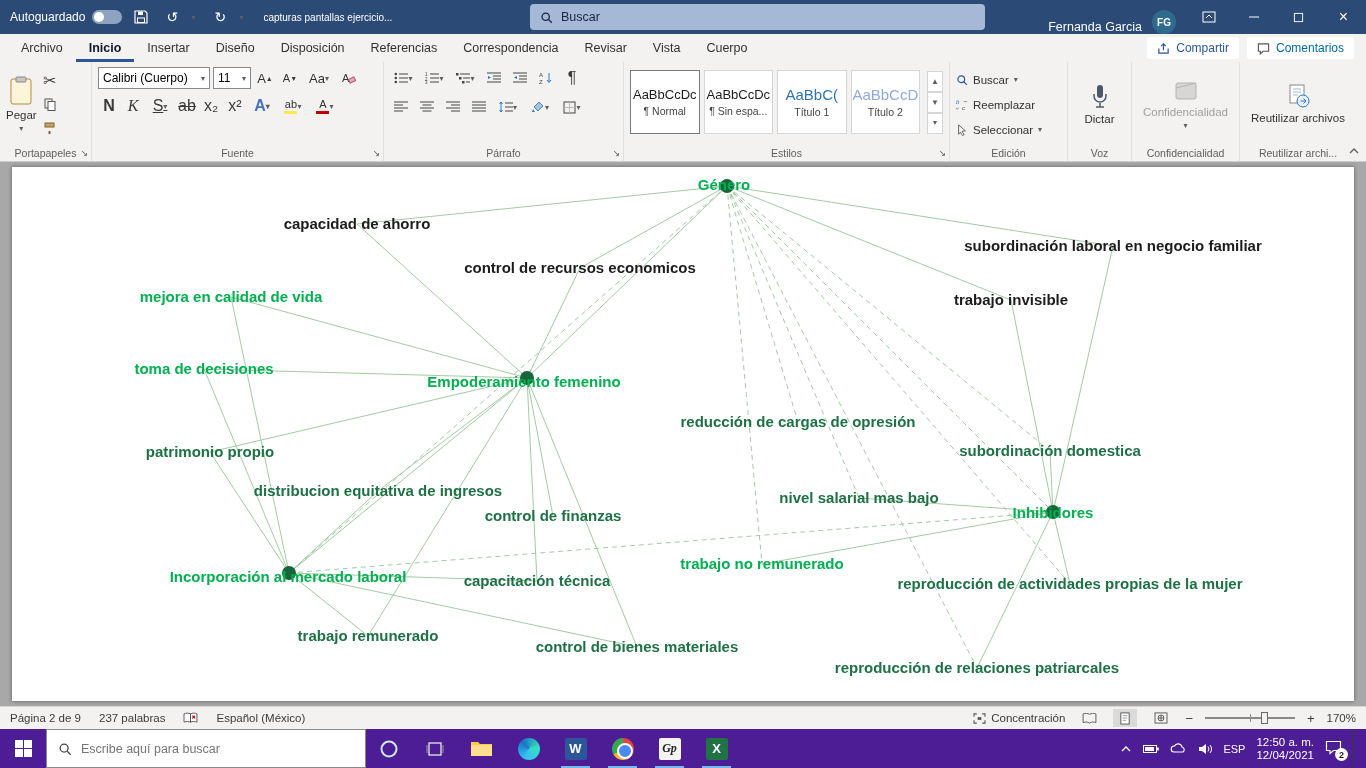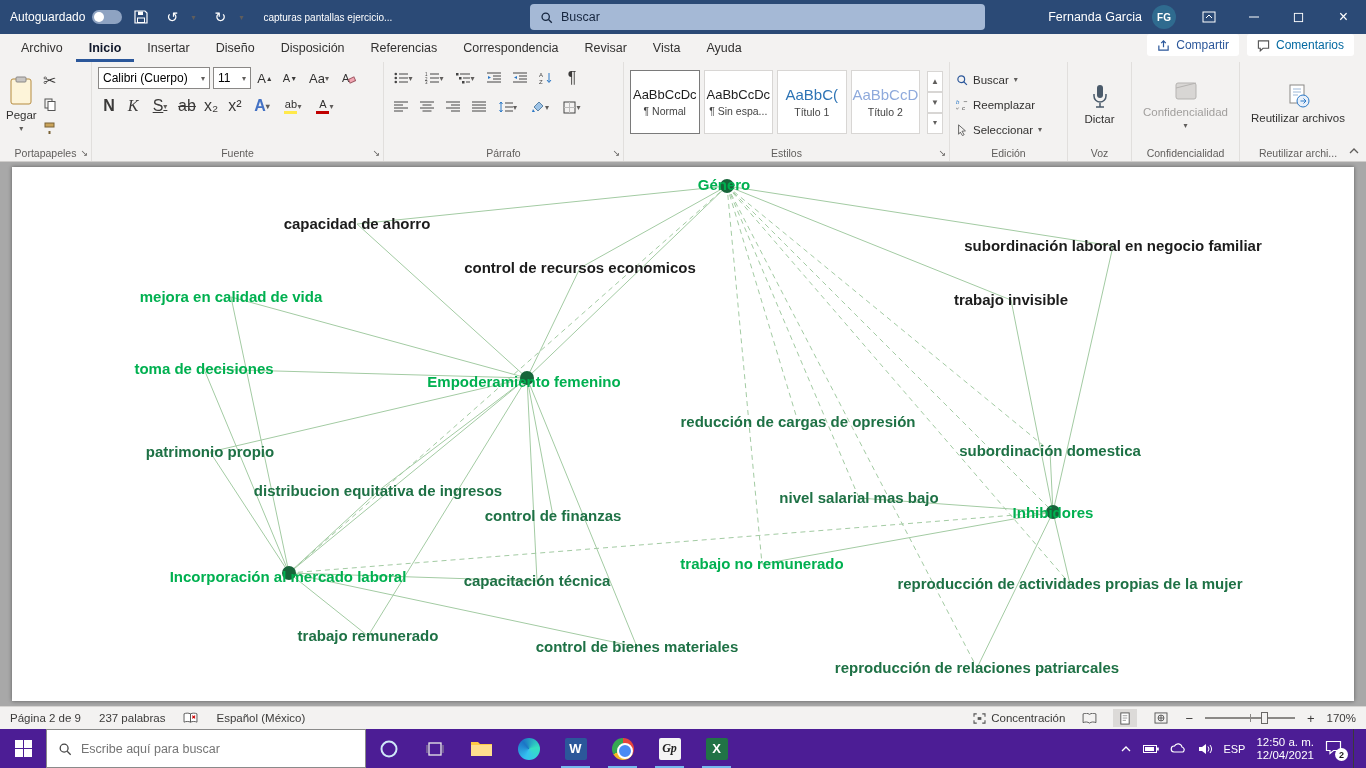--- a/index.html
+++ b/index.html
@@ -9,27 +9,27 @@
 
   
   .titlebar{position:absolute;top:0;left:0;right:0;height:34px;background:#2b4a76;display:flex;align-items:center;color:#fff}
   .tb-left{display:flex;align-items:center;gap:7px;padding-left:10px;font-size:12px}
   .toggle{width:30px;height:14px;border-radius:7px;background:#8ea3c2;position:relative;cursor:pointer}
   .toggle::after{content:"";position:absolute;left:2px;top:2px;width:10px;height:10px;border-radius:50%;background:#fff}
   .qat-btn{width:24px;height:24px;display:flex;align-items:center;justify-content:center;font-size:14px;color:#fff}
   .qat-caret{font-size:8px;width:10px}
   .doc-title{margin-left:14px;font-size:10px;white-space:nowrap}
   .tb-search{position:absolute;left:530px;top:4px;width:455px;height:26px;border-radius:4px;background:#a5b9d6;color:#16263f;display:flex;align-items:center;gap:8px;padding-left:10px;font-size:12.5px}
-  .tb-right{position:absolute;right:0;top:0;height:34px;display:flex;align-items:center}
+  .tb-right{position:absolute;right:0;top:0;height:34px;display:flex;align-items:flex-end}
   .user-name{font-size:12.5px;margin-right:10px}
   .avatar{width:24px;height:24px;border-radius:50%;background:#2f6b8f;color:#fff;font-size:10px;font-weight:bold;display:flex;align-items:center;justify-content:center;margin-right:10px}
   .win-btn{width:45px;height:34px;display:flex;align-items:center;justify-content:center;color:#fff}
 
   
-  .tabsrow{position:absolute;top:34px;left:0;right:0;height:28px;background:#f3f2f1;display:flex;align-items:flex-start;padding-left:8px;font-size:12.5px;color:#323130}
+  .tabsrow{position:absolute;top:34px;left:0;right:0;height:28px;background:#f3f2f1;display:flex;align-items:center;padding-left:8px;font-size:12.5px;color:#323130}
   .tab{padding:0 13px;height:100%;display:flex;align-items:center;cursor:pointer;white-space:nowrap}
   .tab.active{box-shadow:inset 0 -3px 0 #2b579a;font-weight:bold;color:#0f172a}
   .tabs-right{margin-left:auto;display:flex;gap:8px;padding-right:12px}
   .pill-btn{height:22px;background:#fff;border-radius:3px;display:flex;align-items:center;gap:6px;padding:0 10px;font-size:12px;cursor:pointer}
   .pill-btn.share{color:#2b579a}
   .pill-btn.comments{color:#0369a1}
 
   
   .ribbon{position:absolute;top:62px;left:0;right:0;height:100px;background:#f3f2f1;border-bottom:1px solid #cfcdcb;display:flex}
   .group{position:relative;height:100%;border-right:1px solid #e1dfdd;padding:5px 6px 16px;flex:none}
@@ -168,21 +168,21 @@
   <div class="tabsrow">
     <span class="tab">Archivo</span>
     <span class="tab active">Inicio</span>
     <span class="tab">Insertar</span>
     <span class="tab">Diseño</span>
     <span class="tab">Disposición</span>
     <span class="tab">Referencias</span>
     <span class="tab">Correspondencia</span>
     <span class="tab">Revisar</span>
     <span class="tab">Vista</span>
-    <span class="tab">Ayuda</span>
+    <span class="tab">Cuerpo</span>
     <div class="tabs-right">
       <span class="pill-btn share">
         <svg width="13" height="13" viewBox="0 0 14 14">
             <path d="M7 9V2M4.5 4.5L7 2l2.5 2.5" fill="none" stroke="#2b579a" stroke-width="1.3"></path>
             <path d="M2 7v5h10V7" fill="none" stroke="#2b579a" stroke-width="1.3"></path>
           </svg>
         <span>Compartir</span>
       </span>
       <span class="pill-btn comments">
         <svg width="13" height="13" viewBox="0 0 14 14">

